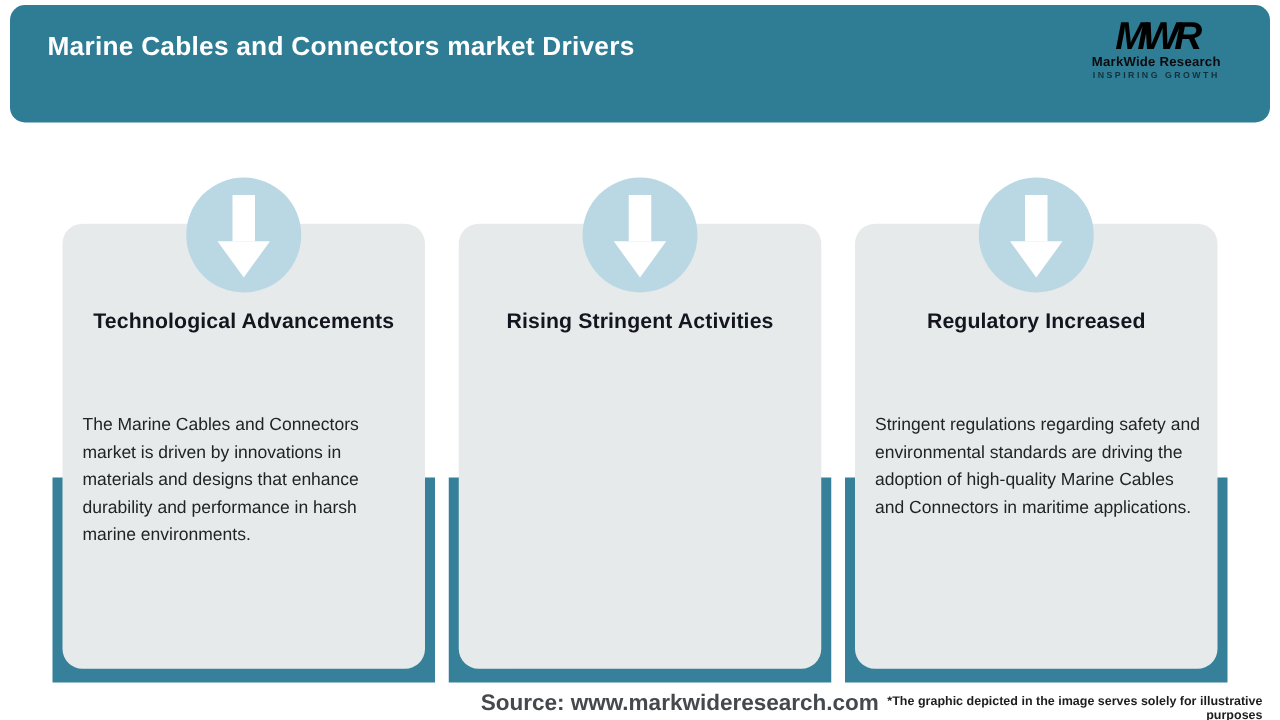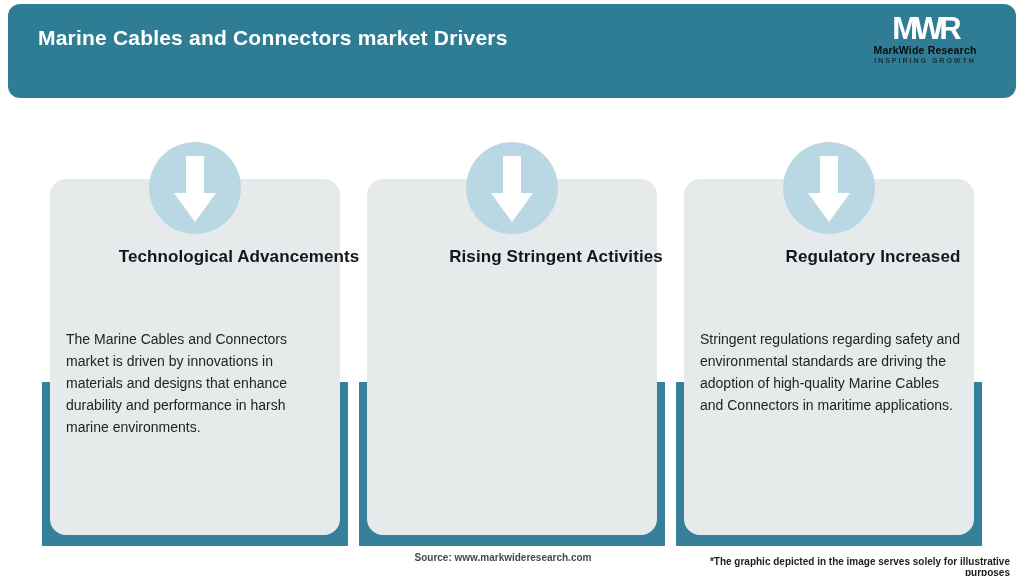--- a/index.html
+++ b/index.html
@@ -16,53 +16,53 @@
     border-radius:12px;
   }
   .header-title{
     position:absolute;left:30px;top:22px;
     color:#ffffff;font-size:21px;font-weight:bold;letter-spacing:0.2px;
   }
   .logo{
     position:absolute;right:26px;top:10px;width:130px;text-align:center;color:#0b0b0e;
   }
   .logo-monogram{
-    font-size:31px;font-weight:900;letter-spacing:-4px;
-    line-height:30px;color:#ffffff;
+    font-size:31px;font-weight:900;font-style:italic;letter-spacing:-4px;
+    line-height:30px;color:#000000;
   }
   .logo-name{font-size:10.5px;font-weight:bold;letter-spacing:0.2px;line-height:12px;color:#0b0b0e;}
   .logo-tagline{font-size:7px;font-weight:bold;letter-spacing:2px;line-height:9px;color:#123038;}
 
   
   .col{position:absolute;top:0;width:306px;height:576px;}
   .col1{left:42px;} .col2{left:359px;} .col3{left:676px;}
   .frame{
     position:absolute;left:0;top:382px;width:306px;height:164px;background:#36809a;
   }
   .card{
     position:absolute;left:8px;top:179px;width:290px;height:356px;
     background:#e7eaeb;border-radius:16px;
   }
   .circle{
     position:absolute;left:107px;top:142px;width:92px;height:92px;border-radius:50%;
     background:#b9d8e3;display:flex;align-items:center;justify-content:center;
   }
   .card-title{
     position:absolute;left:8px;top:247px;width:290px;text-align:center;
-    font-size:17px;font-weight:bold;color:#15151f;letter-spacing:0.1px;padding-left:44px;
+    font-size:17px;font-weight:bold;color:#15151f;letter-spacing:0.1px;
   }
   .card-body{
     position:absolute;left:24px;top:328px;width:260px;
     font-size:14px;line-height:22px;color:#212326;text-align:left;
   }
 
   
   .source{
-    position:absolute;left:303px;top:552px;width:400px;text-align:center;
-    font-size:10px;font-weight:bold;color:#45494c;
+    position:absolute;left:303px;top:552px;width:400px;text-align:right;
+    font-size:18px;font-weight:bold;color:#45494c;
   }
   .disclaimer{
     position:absolute;right:14px;top:556px;width:330px;text-align:right;
     font-size:10px;color:#1d1d1d;font-weight:bold;
   }
 </style>
 </head>
 <body>
 
 <div class="stage">

